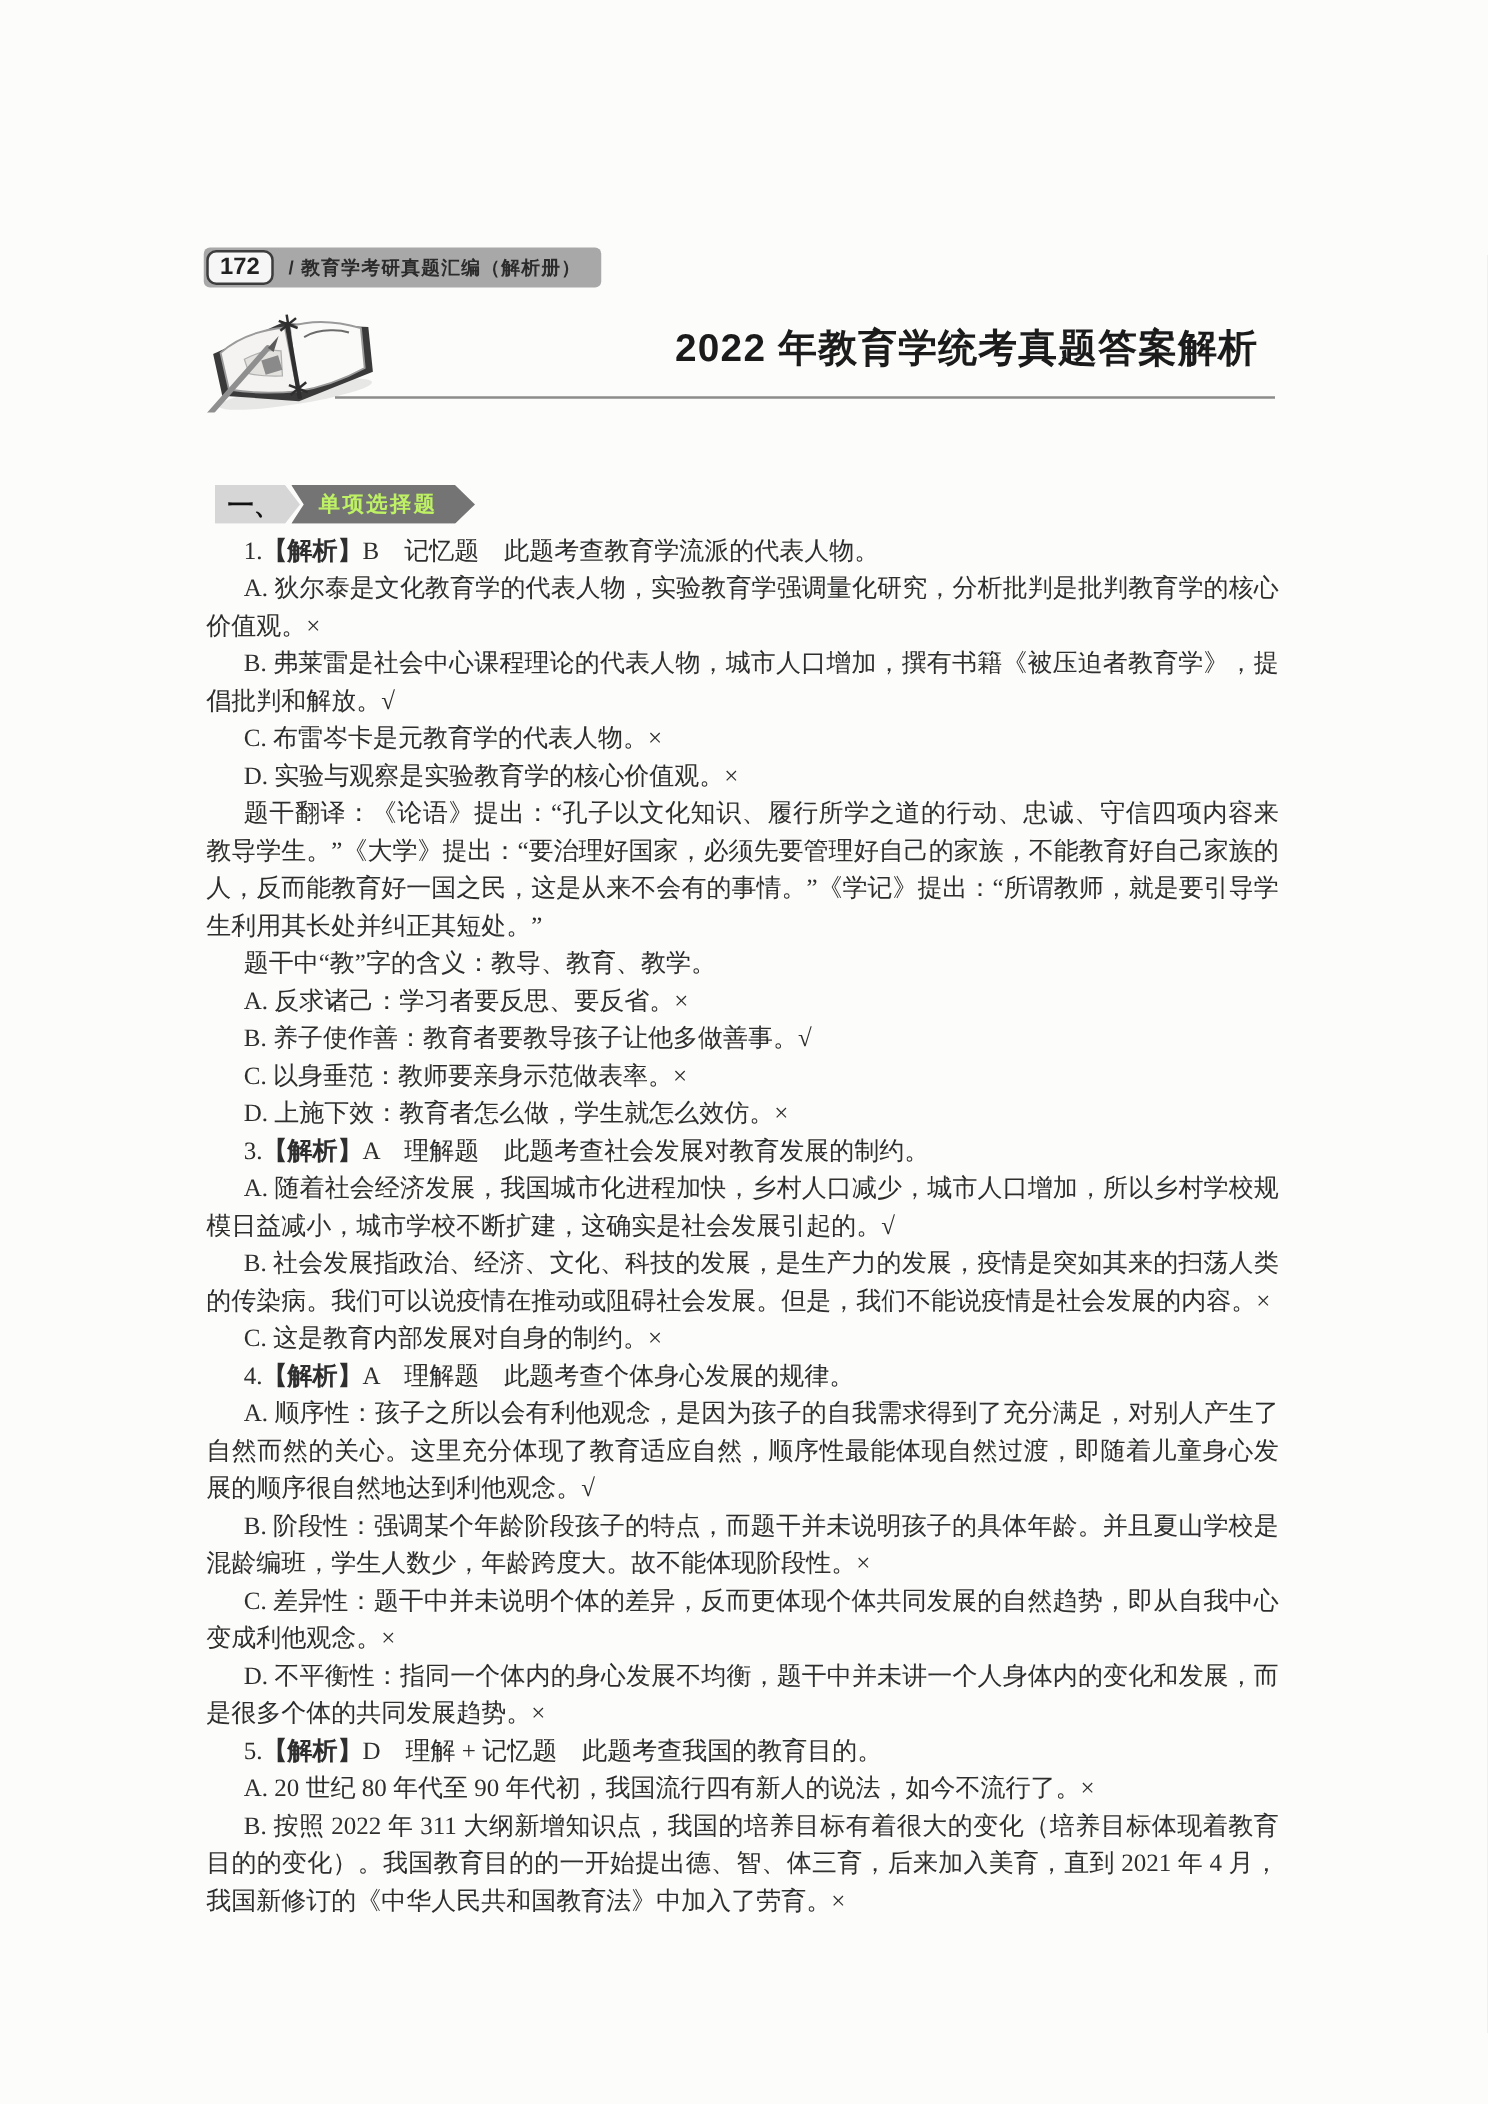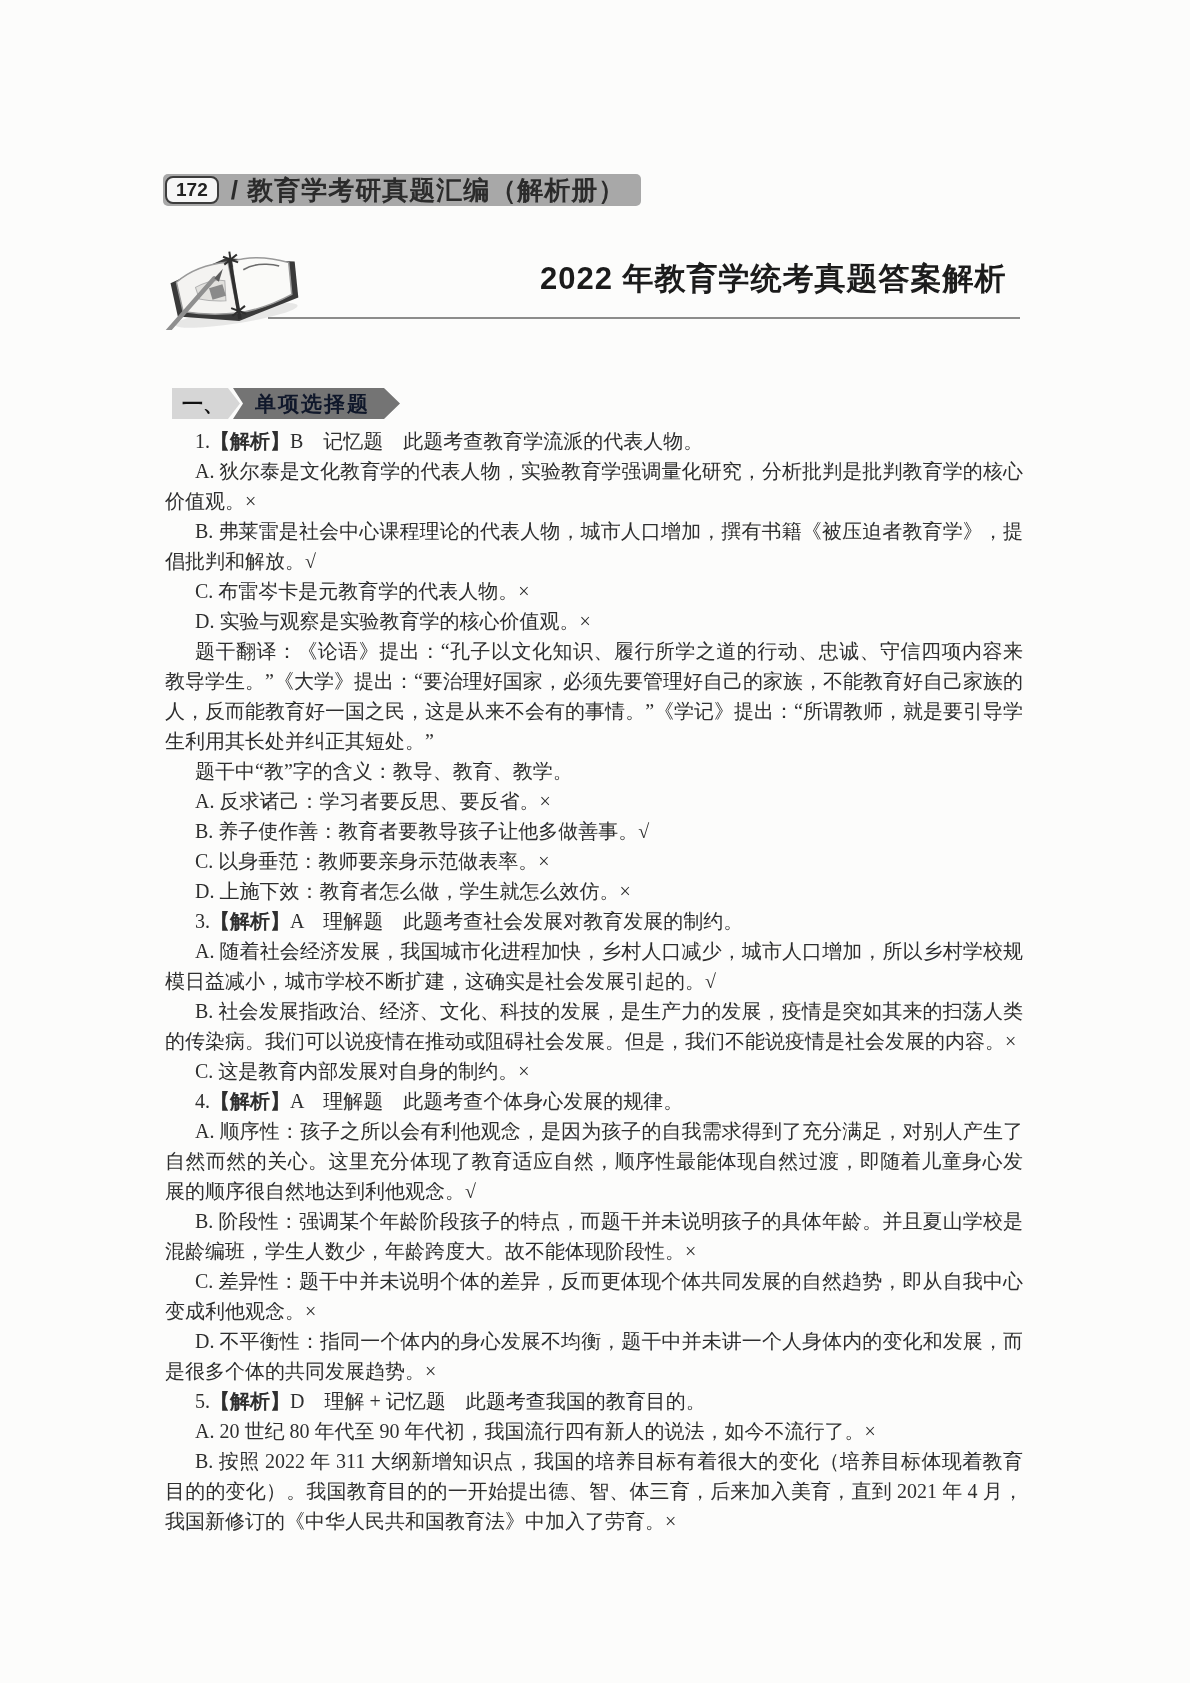--- a/index.html
+++ b/index.html
@@ -7,36 +7,36 @@
     position:relative;
     width:1190px;height:1683px;
     margin:0 auto;
     background:#fcfcfb;
     font-family:"Liberation Serif","DejaVu Serif",serif;
     color:#2e2e2e;
     overflow:hidden;
   }
   
   .runhead{
-    position:absolute;left:163px;top:174px;
+    position:absolute;left:163px;top:198px;
     height:32px;display:flex;align-items:center;
     background:#a8a8a8;border-radius:5px;
     padding:0 16px 0 2px;
   }
   .pagenum-badge{
     background:#f6f6f6;
     border:2px solid #3c3c3c;border-radius:8px;
     font-family:"Liberation Sans","DejaVu Sans",sans-serif;
     font-weight:bold;font-size:19px;color:#222;
     padding:0 9px;height:24px;line-height:24px;
     margin-right:12px;
   }
   .runhead-title{
     font-family:"Liberation Sans","DejaVu Sans",sans-serif;
-    font-weight:bold;font-size:26px;color:#2b2b2b;
+    font-weight:bold;font-size:15px;color:#2b2b2b;
     letter-spacing:1px;white-space:nowrap;
   }
   
   .notebook-icon{position:absolute;left:150px;top:228px;}
   .page-title{
     position:absolute;left:540px;top:258px;margin:0;
     font-family:"Liberation Sans","DejaVu Sans",sans-serif;
     font-weight:bold;font-size:31px;color:#1b1b1b;
     letter-spacing:1px;white-space:nowrap;
   }
@@ -56,21 +56,21 @@
     padding:0 16px 0 10px;
     display:flex;align-items:center;
     font-size:21px;
     clip-path:polygon(0 0,calc(100% - 12px) 0,100% 50%,calc(100% - 12px) 100%,0 100%);
   }
   .banner-arrow{
     margin-left:-7px;
     background:#747474;
     padding:0 30px 0 22px;
     display:flex;align-items:center;
-    font-size:21px;letter-spacing:2px;color:#0f172a;
+    font-size:17px;letter-spacing:2px;color:#bef264;
     clip-path:polygon(0 0,calc(100% - 16px) 0,100% 50%,calc(100% - 16px) 100%,0 100%,10px 50%);
   }
   
   .content{
     position:absolute;left:165px;top:426px;width:858px;
     font-size:20px;line-height:30px;text-align:justify;
   }
   .para{margin:0;text-indent:30px;}
   .jiexi{
     font-weight:bold;

